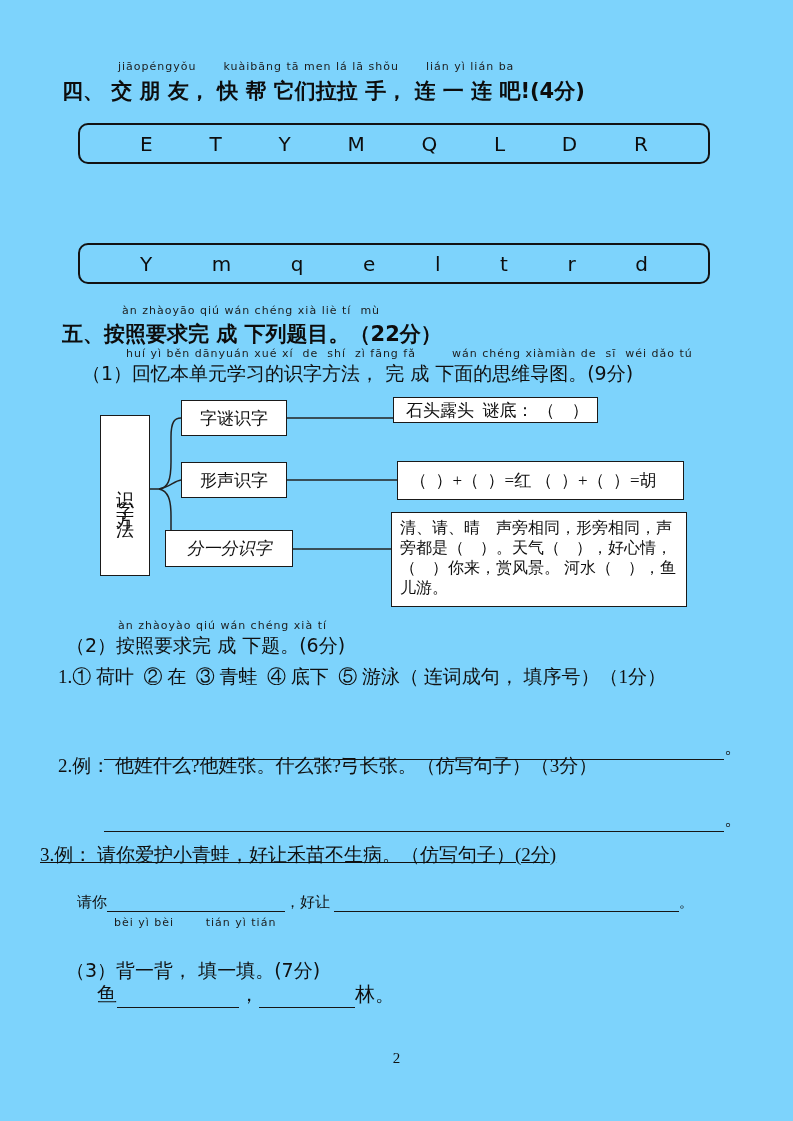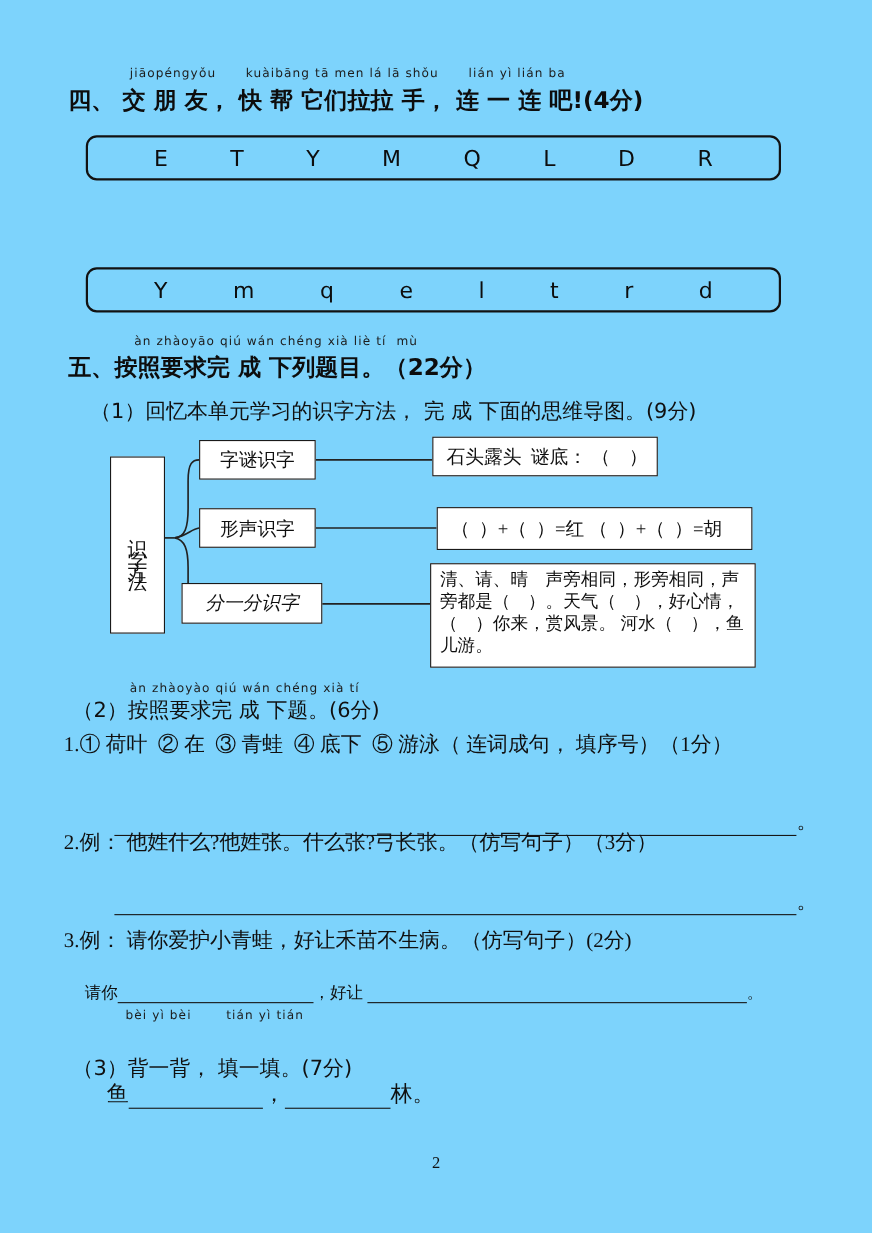--- a/index.html
+++ b/index.html
@@ -89,58 +89,59 @@
       <span class="letter">e</span>
       <span class="letter">l</span>
       <span class="letter">t</span>
       <span class="letter">r</span>
       <span class="letter">d</span>
     </div>
 
   <div class="pinyin" style="left:122px; top:304px;">àn zhàoyāo qiú wán chéng xià liè tí  mù</div>
   <div class="heading" style="left:62px; top:320px;">五、按照要求完 成 下列题目。（22分）</div>
 
+  <div class="pinyin" style="left:126px; top:347px;">huí yì běn dānyuán xué xí  de  shí  zì fāng fǎ        wán chéng xiàmiàn de  sī  wéi dǎo tú</div>
   <div class="subhead" style="left:82px; top:361px;">（1）回忆本单元学习的识字方法， 完 成 下面的思维导图。(9分)</div>
 
   <svg class="connector-svg" width="793" height="1121" viewBox="0 0 793 1121">
     <g stroke="#222" stroke-width="1.5" fill="none">
       <path d="M150,489 L159,489"></path>
       <path d="M159,489 C168,488 171,480 171,462 L171,437 C171,421 175,418 181,418"></path>
       <path d="M159,489 C170,487 174,481 181,480"></path>
       <path d="M159,489 C168,491 171,499 171,516 L171,532 C171,546 176,549 183,549"></path>
       <path d="M287,418 L393,418"></path>
       <path d="M287,480 L397,480"></path>
       <path d="M288,549 L391,549"></path>
     </g>
   </svg>
 
   <div class="dbox droot" style="left:100px; top:415px; width:50px; height:161px;">识字方法</div>
 
   <div class="dbox dnode" style="left:181px; top:400px; width:106px; height:36px;">字谜识字</div>
   <div class="dbox dnode" style="left:181px; top:462px; width:106px; height:36px;">形声识字</div>
   <div class="dbox dnode" style="left:165px; top:530px; width:128px; height:37px;font-style:italic;">分一分识字</div>
 
-  <div class="dbox dleaf" style="left:393px; top:397px; width:205px; height:36px;">石头露头  谜底： （    ）</div>
+  <div class="dbox dleaf" style="left:393px; top:397px; width:205px; height:26px;">石头露头  谜底： （    ）</div>
   <div class="dbox dleaf" style="left:397px; top:461px; width:287px; height:39px;">（  ）+（  ）=红 （  ）+（  ）=胡</div>
   <div class="dbox dleaf-multi" style="left:391px; top:512px; width:296px; height:95px;">清、请、晴　声旁相同，形旁相同，声旁都是（　）。天气（　），好心情，（　）你来，赏风景。 河水（　），鱼儿游。</div>
 
   <div class="pinyin" style="left:118px; top:619px;">àn zhàoyào qiú wán chéng xià tí</div>
   <div class="subhead" style="left:66px; top:633px;">（2）按照要求完 成 下题。(6分)</div>
 
   <div class="qline" style="left:58px; top:664px;">1.① 荷叶  ② 在  ③ 青蛙  ④ 底下  ⑤ 游泳（ 连词成句， 填序号）（1分）</div>
   <div class="qline" style="left:85px; top:712px;">
     <span class="blank" style="width:620px;"></span><span>。</span>
   </div>
 
   <div class="qline" style="left:58px; top:753px;">2.例： 他姓什么?他姓张。什么张?弓长张。（仿写句子）（3分）</div>
   <div class="qline" style="left:85px; top:784px;">
     <span class="blank" style="width:620px;"></span><span>。</span>
   </div>
 
-  <div class="qline" style="left:58px; top:842px;">3.例： 请你爱护小青蛙，好让禾苗不生病。（仿写句子）(2分)</div>
+  <div class="qline" style="left:40px; top:842px;text-decoration:underline;">3.例： 请你爱护小青蛙，好让禾苗不生病。（仿写句子）(2分)</div>
   <div class="qline" style="left:62px; top:876px; font-size:15px;">
     <span>请你</span><span class="blank" style="width:178px;"></span><span>，好让 </span><span class="blank" style="width:345px;"></span><span>。</span>
   </div>
 
   <div class="pinyin" style="left:114px; top:916px;">bèi yì bèi       tián yì tián</div>
   <div class="subhead" style="left:66px; top:930px;margin-top:28px;">（3）背一背， 填一填。(7分)</div>
 
   <div class="qline" style="left:77px; top:958px; font-size:20px;">
     <span>鱼</span><span class="blank" style="width:122px;"></span><span>，</span><span class="blank" style="width:96px;"></span><span>林。</span>
   </div>

